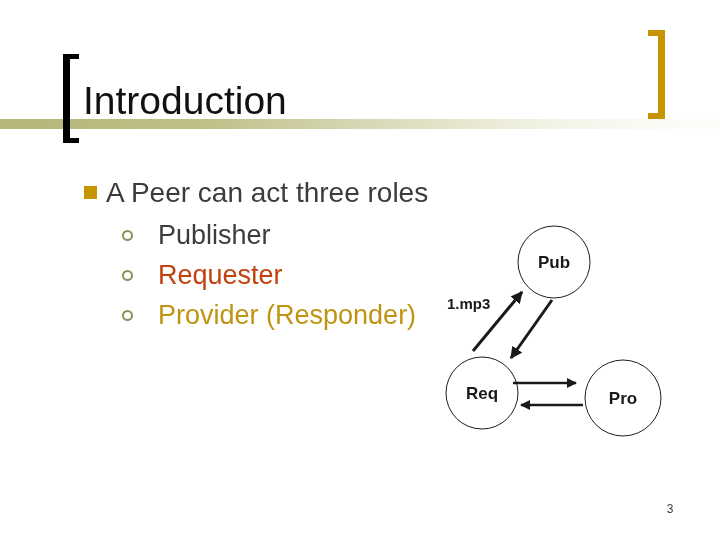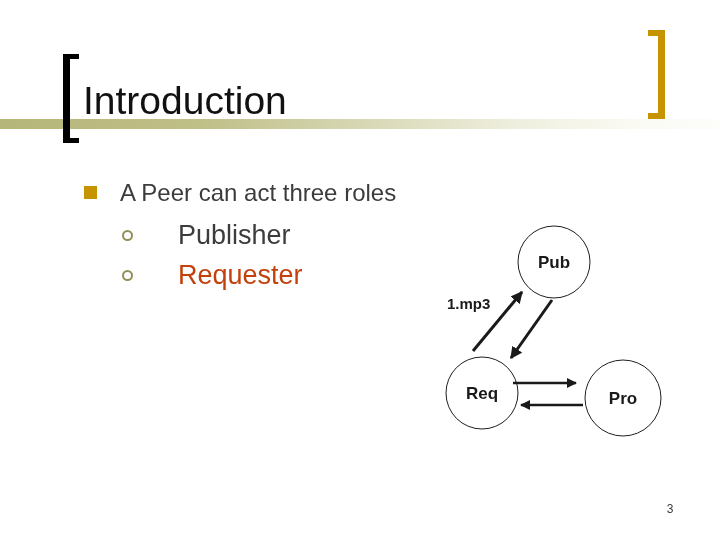--- a/index.html
+++ b/index.html
@@ -26,23 +26,23 @@
     border-right:7px solid #c69400; border-top:6px solid #c69400; border-bottom:6px solid #c69400;
   }
 
   .title {
     position:absolute; left:83px; top:69px; z-index:2;
     font-size:39px; line-height:39px; color:#111; white-space:nowrap;
   }
 
   .heading-row { position:absolute; left:84px; top:166px; display:flex; align-items:flex-start; z-index:2; }
   .sq { width:13px; height:13px; background:#c69400; margin-top:8px; flex:0 0 auto; }
-  .heading-text { margin-left:23px; font-size:24px; line-height:29px; color:#3c3c3c; white-space:nowrap; }
+  .heading-text { margin-left:9px; font-size:28px; line-height:29px; color:#3c3c3c; white-space:nowrap; }
 
-  .sub-row { position:absolute; left:122px; display:flex; align-items:center; z-index:2;gap:20px; }
+  .sub-row { position:absolute; left:122px; display:flex; align-items:center; z-index:2; }
   .sub-row.r0 { top:210px; }
   .sub-row.r1 { top:250px; }
   .sub-row.r2 { top:290px; }
   .ring { width:11px; height:11px; border:2px solid #90905c; border-radius:50%; flex:0 0 auto; }
   .sub-text { margin-left:25px; font-size:27px; line-height:27px; white-space:nowrap; }
 
   .diagram { position:absolute; left:0; top:0; width:720px; height:540px; z-index:2; }
   .node-label { font-family:"Liberation Sans", sans-serif; font-size:17px; font-weight:bold; fill:#1a1a1a; }
   .edge-label { font-family:"Liberation Sans", sans-serif; font-size:15px; font-weight:bold; fill:#1a1a1a; }
 
@@ -69,20 +69,24 @@
   </div>
 
   <div class="sub-row r0">
     <div class="ring"></div>
     <div class="sub-text" style="color: rgb(60, 60, 60);">Publisher</div>
   </div>
   <div class="sub-row r1">
     <div class="ring"></div>
     <div class="sub-text" style="color: #c2410c;">Requester</div>
   </div>
+  <div class="sub-row r2">
+    <div class="ring"></div>
+    <div class="sub-text" style="color: rgb(191, 148, 18);">Provider (Responder)</div>
+  </div>
 
   <svg class="diagram" viewBox="0 0 720 540">
     <defs>
       <marker id="ah" viewBox="0 0 10 10" refX="9" refY="5" markerWidth="4" markerHeight="4" orient="auto">
         <path d="M0,0 L10,5 L0,10 z" fill="#1a1a1a"></path>
       </marker>
     </defs>
 
     <circle cx="554" cy="250" r="36" fill="#ffffff" stroke="#1f1f1f" stroke-width="1"></circle>
     <circle cx="482" cy="381" r="36" fill="#ffffff" stroke="#1f1f1f" stroke-width="1"></circle>

